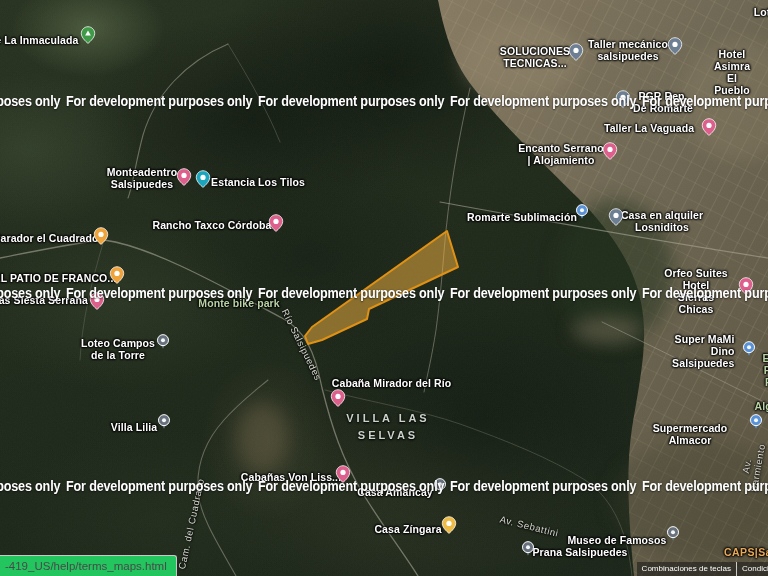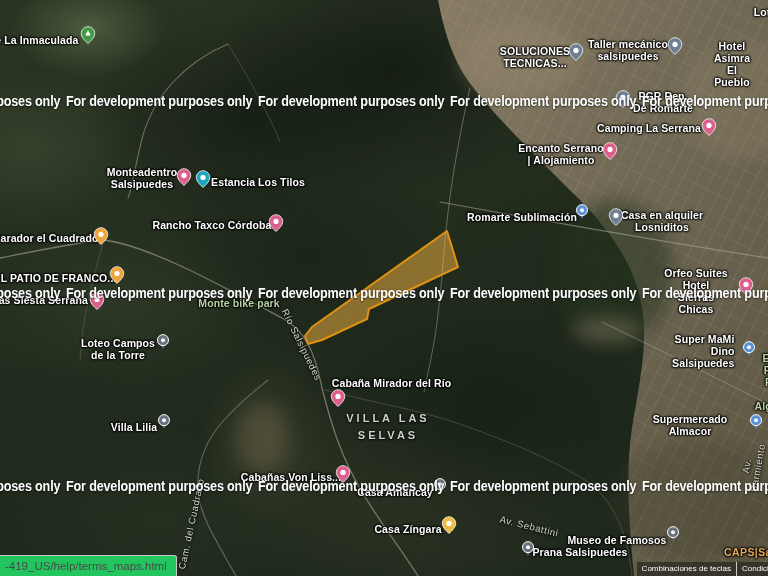--- a/index.html
+++ b/index.html
@@ -137,24 +137,24 @@
     <polygon id="parcel" fill="rgba(247,181,65,0.5)" stroke="#e09114" stroke-width="2" stroke-linejoin="round" points="447,231 458,267 369,309 367,319 322,340 308,344 305,336 312,327"></polygon>
   </svg>
 
   <div class="layer" id="labels-layer">
       <div class="map-label poi" style="left: 33px; top: 40px;">De La Inmaculada</div>
       <div class="map-label poi" style="left: 765px; top: 12px;">Lote</div>
       <div class="map-label poi" style="left: 535px; top: 57px;">SOLUCIONES
 TECNICAS...</div>
       <div class="map-label poi" style="left: 628px; top: 50px;">Taller mecánico
 salsipuedes</div>
-      <div class="map-label poi" style="left: 732px; top: 64px;">Hotel Asimra El Pueblo</div>
+      <div class="map-label poi" style="left: 732px; top: 72px;">Hotel Asimra El Pueblo</div>
       <div class="map-label poi" style="left: 663px; top: 102px;">PGR Rep.
 De Romarte</div>
-      <div class="map-label poi" style="left: 649px; top: 128px;">Camping La Serrana</div>
+      <div class="map-label poi" style="left: 649px; top: 128px;">Taller La Vaguada</div>
       <div class="map-label poi" style="left: 561px; top: 154px;">Encanto Serrano
 | Alojamiento</div>
       <div class="map-label poi" style="left: 142px; top: 178px; text-align: center;">Monteadentro
 Salsipuedes</div>
       <div class="map-label poi" style="left: 258px; top: 182px;">Estancia Los Tilos</div>
       <div class="map-label poi" style="left: 522px; top: 217px;">Romarte Sublimación</div>
       <div class="map-label poi" style="left: 662px; top: 221px;">Casa en alquiler
 Losniditos</div>
       <div class="map-label poi" style="left: 212px; top: 225px;">Rancho Taxco Córdoba</div>
       <div class="map-label poi" style="left: 46px; top: 238px;">Parador el Cuadrado</div>
@@ -163,21 +163,21 @@
 Sierras Chicas</div>
       <div class="map-label poi" style="left: 27px; top: 300px;">Cabañas Siesta Serrana</div>
       <div class="map-label park" style="left: 239px; top: 303px;">Monte bike park</div>
       <div class="map-label poi" style="left: 118px; top: 349px;">Loteo Campos
 de la Torre</div>
       <div class="map-label poi" style="left: 701px; top: 351px; text-align: right;">Super MaMi
 Dino Salsipuedes</div>
       <div class="map-label park" style="left: 735px; top: 382px; margin-left: 48px;">Espacio Publico
 Parque Los Algarrobos</div>
       <div class="map-label poi" style="left: 374px; top: 383px; padding-left: 35px;">Cabaña Mirador del Río</div>
-      <div class="map-label poi" style="left: 690px; top: 425px;">Supermercado Almacor</div>
+      <div class="map-label poi" style="left: 690px; top: 434px;">Supermercado Almacor</div>
       <div class="map-label poi" style="left: 134px; top: 427px;">Villa Lilia</div>
       <div class="map-label locality" style="left: 388px; top: 427px;">VILLA LAS
 SELVAS</div>
       <div class="map-label poi" style="left: 291px; top: 477px;">Cabañas Von Liss...</div>
       <div class="map-label poi" style="left: 395px; top: 492px;">Casa Amancay</div>
       <div class="map-label poi" style="left: 408px; top: 529px;">Casa Zíngara</div>
       <div class="map-label poi" style="left: 617px; top: 540px;">Museo de Famosos</div>
       <div class="map-label poi" style="left: 580px; top: 552px;">Prana Salsipuedes</div>
       <div class="map-label health" style="left: 774px; top: 552px;">CAPS|Salsipuedes</div>
       <div class="map-label road" style="left: 301px; top: 345px; transform: translate(-50%, -50%) rotate(64deg);">Río Salsipuedes</div>

